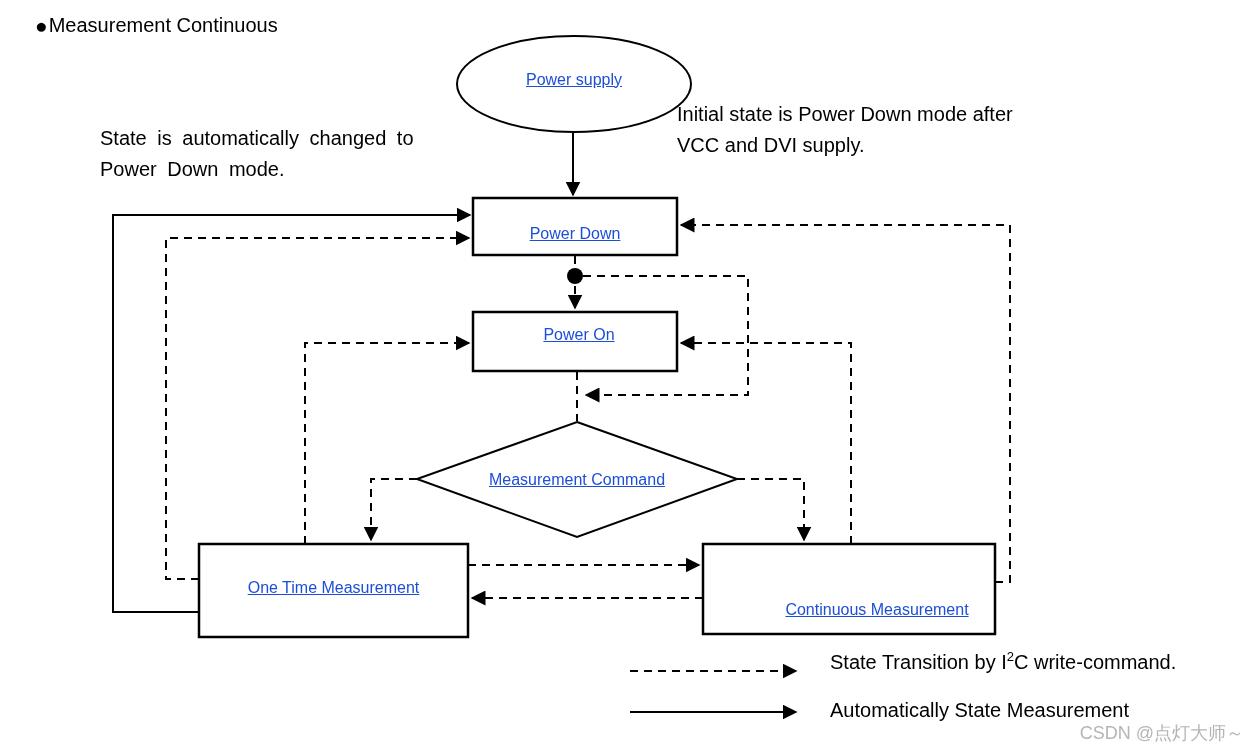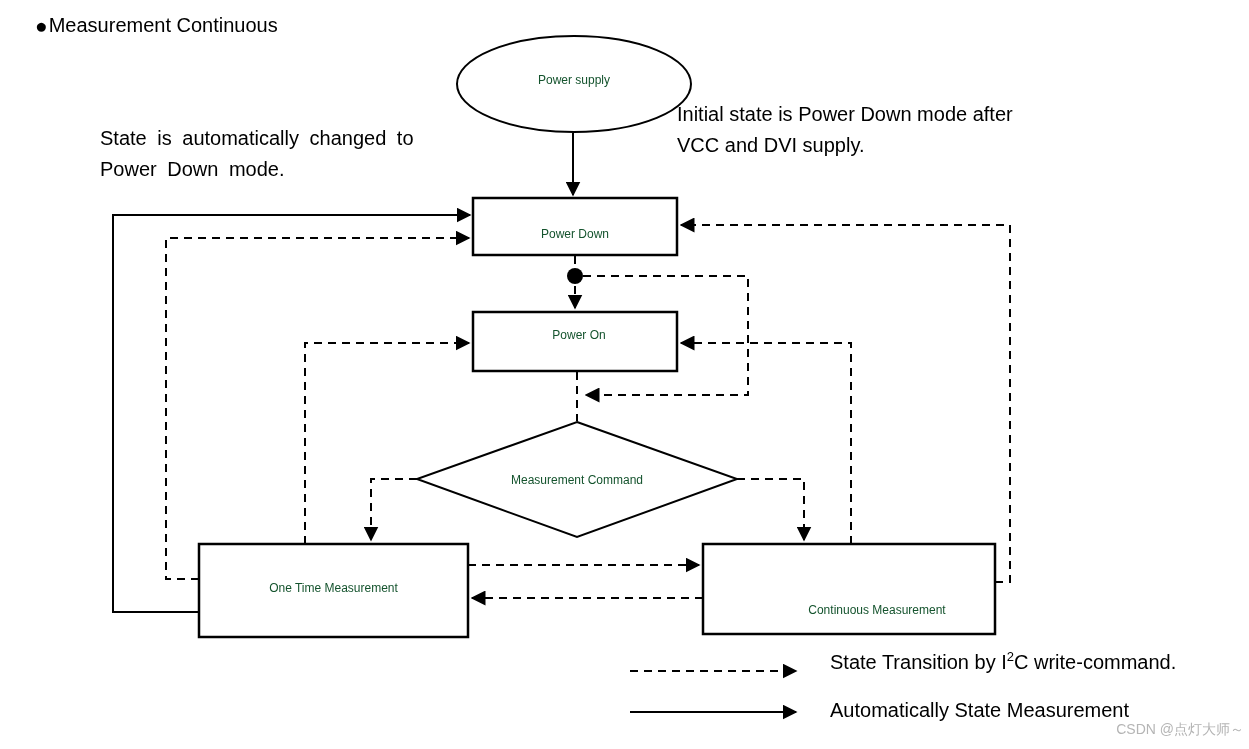--- a/index.html
+++ b/index.html
@@ -13,35 +13,35 @@
 
   .header { left:35px; top:14px; display:flex; align-items:center; }
   .header .bullet { font-size:21px; line-height:1; margin-right:1px; }
 
   .ann { line-height:31px; }
   .ann-left  { left:100px; top:123px; word-spacing:5px; }
   .ann-right { left:677px; top:99px; }
 
   .node-label {
     position:absolute; display:flex; align-items:center; justify-content:center;
-    font-size:12px; color:#14532d; text-align:center; white-space:nowrap;
+    font-size:16px; color:#1d4ed8; text-align:center; white-space:nowrap;text-decoration:underline;
   }
   .lbl-power-supply { left:457px; top:37px;  width:234px; height:85px; }
   .lbl-power-down   { left:473px; top:198px; width:204px; height:72px; }
   .lbl-power-on     { left:473px; top:305px; width:212px; height:59px; }
   .lbl-meas-cmd     { left:417px; top:422px; width:320px; height:115px; }
   .lbl-one-time     { left:199px; top:544px; width:269px; height:88px; }
   .lbl-continuous   { left:703px; top:568px; width:348px; height:84px; }
 
   .legend-text-1 { left:830px; top:651px; }
   .legend-text-2 { left:830px; top:699px; }
   .sup { font-size:13px; vertical-align:super; line-height:0; }
 
   .watermark {
-    position:absolute; right:5px; top:721px; font-size:14px;
+    position:absolute; right:5px; top:721px; font-size:18px;
     color:#b5b5b5; white-space:nowrap;margin-left:20px;
   }
 </style>
 </head>
 <body>
 
 <div class="screen">
 
   <svg class="diagram" width="1249" height="749" viewBox="0 0 1249 749">
     <defs>

